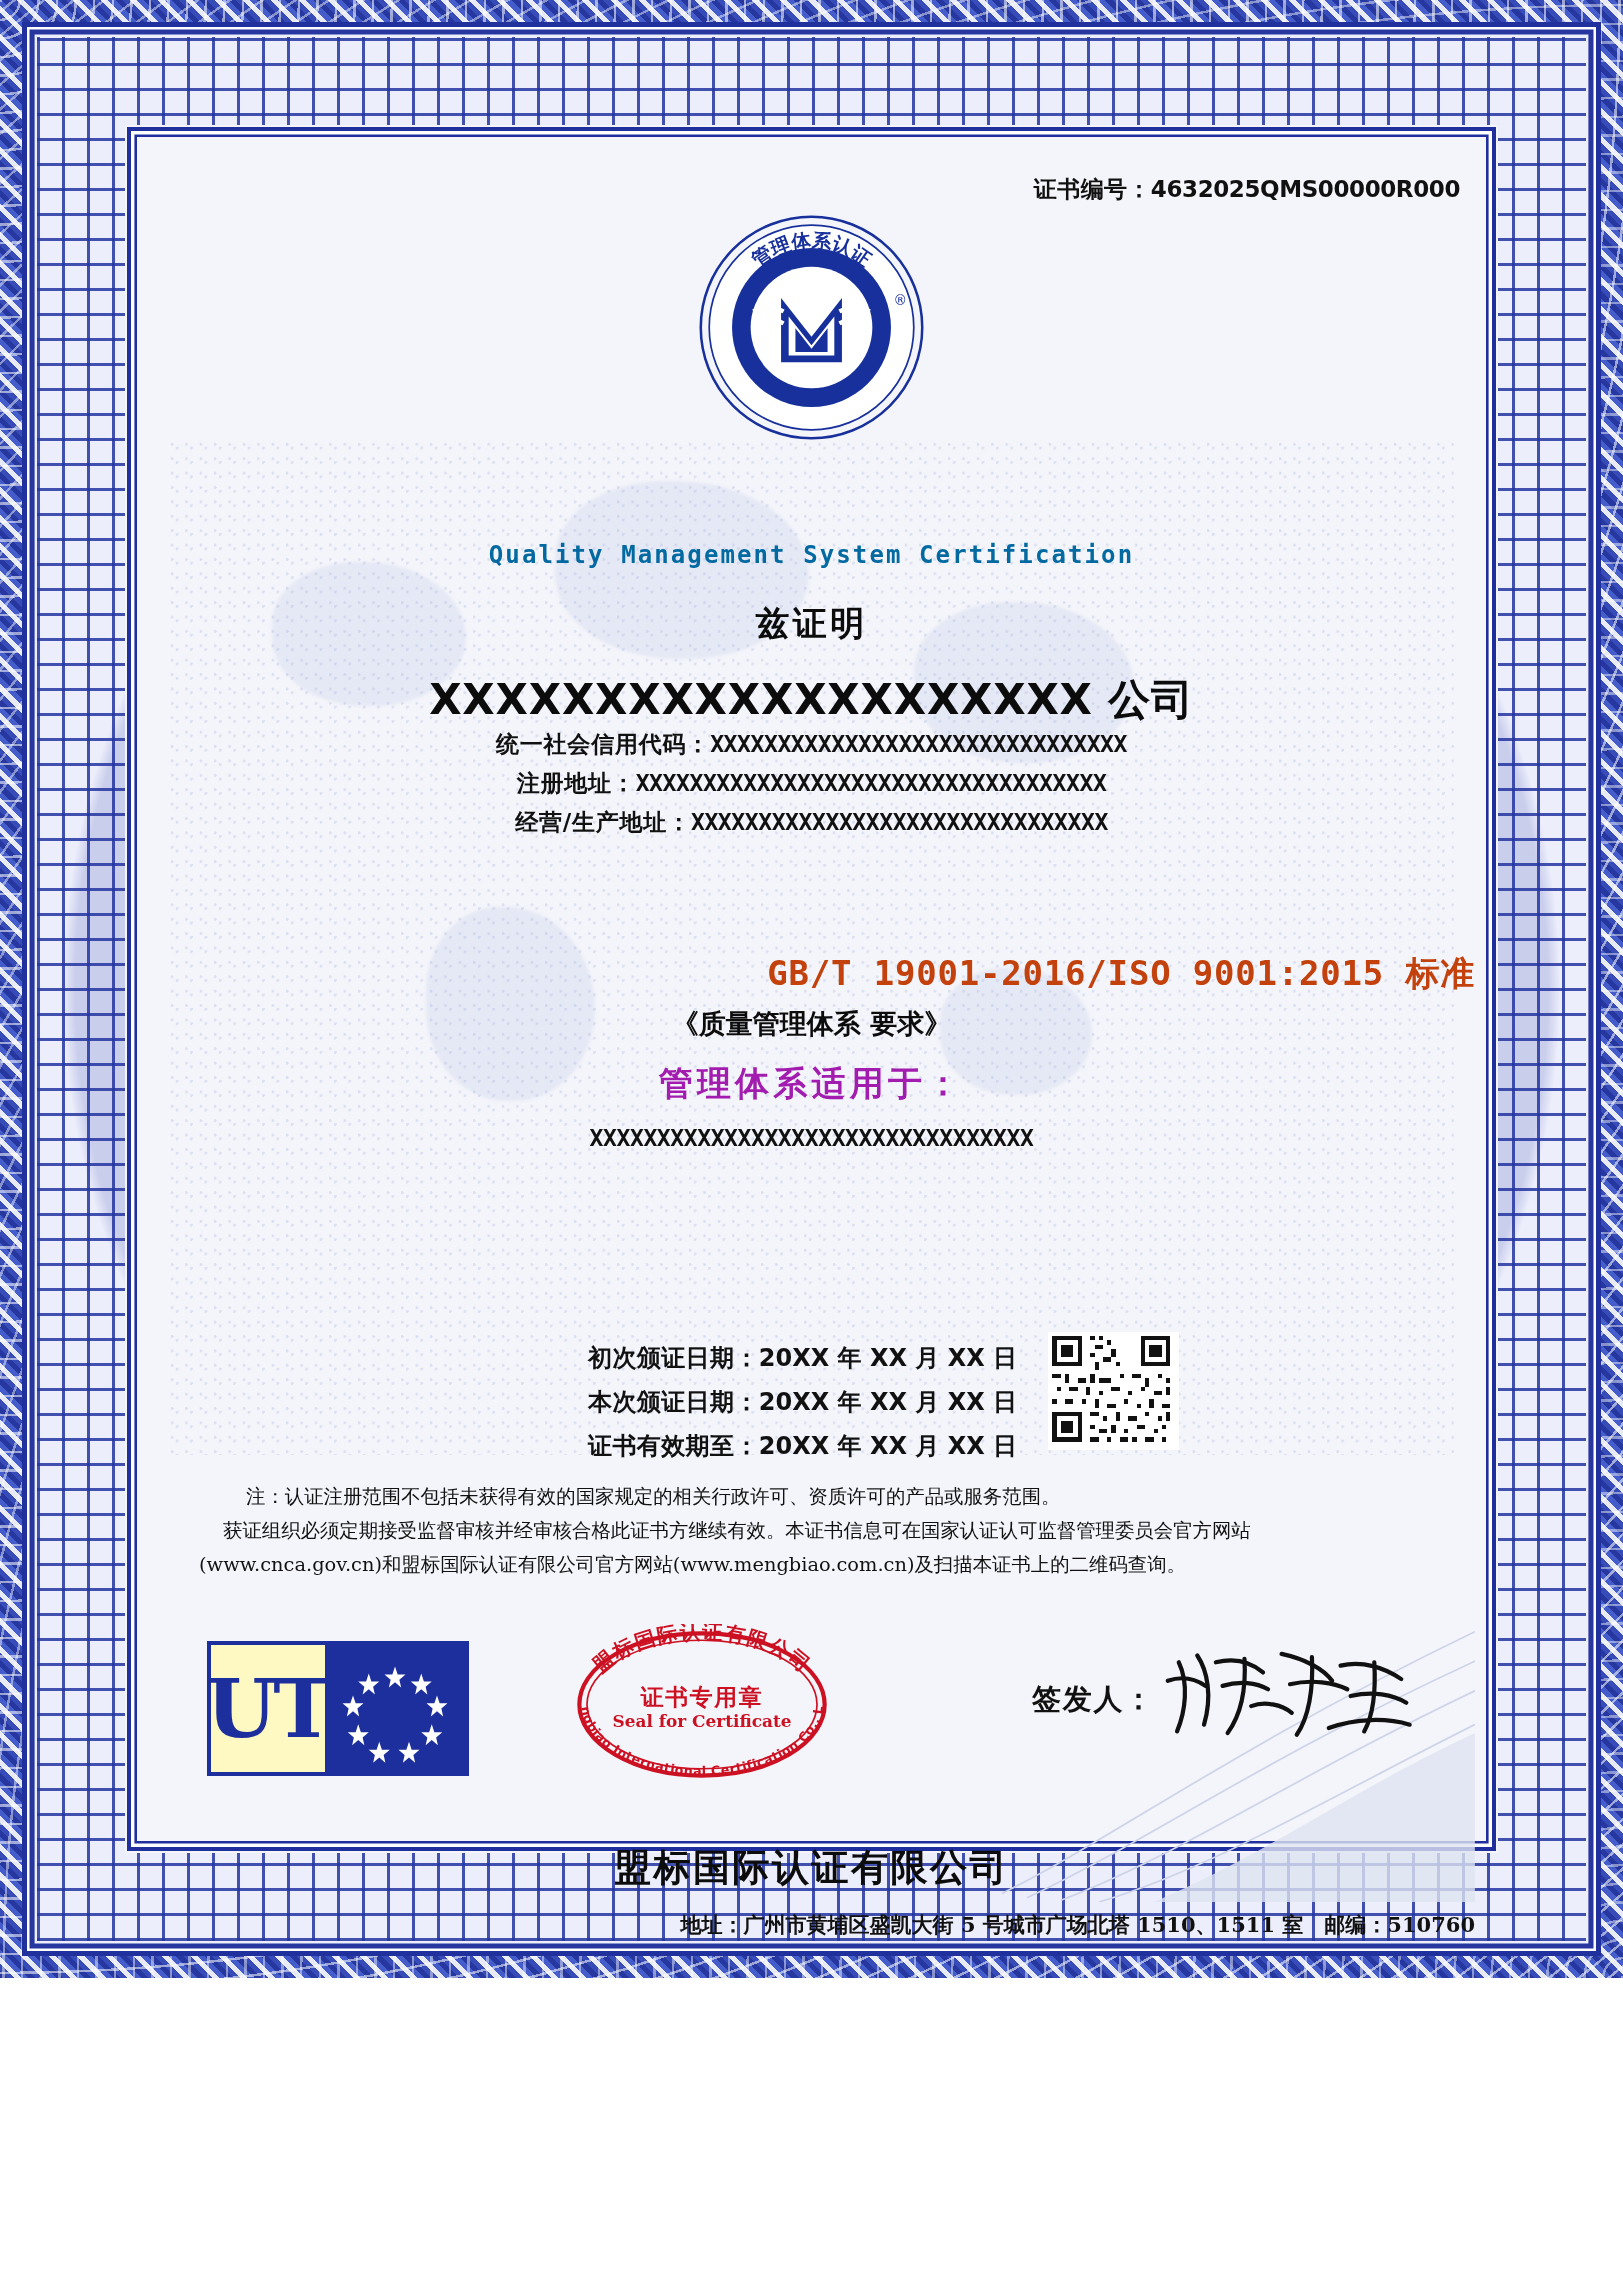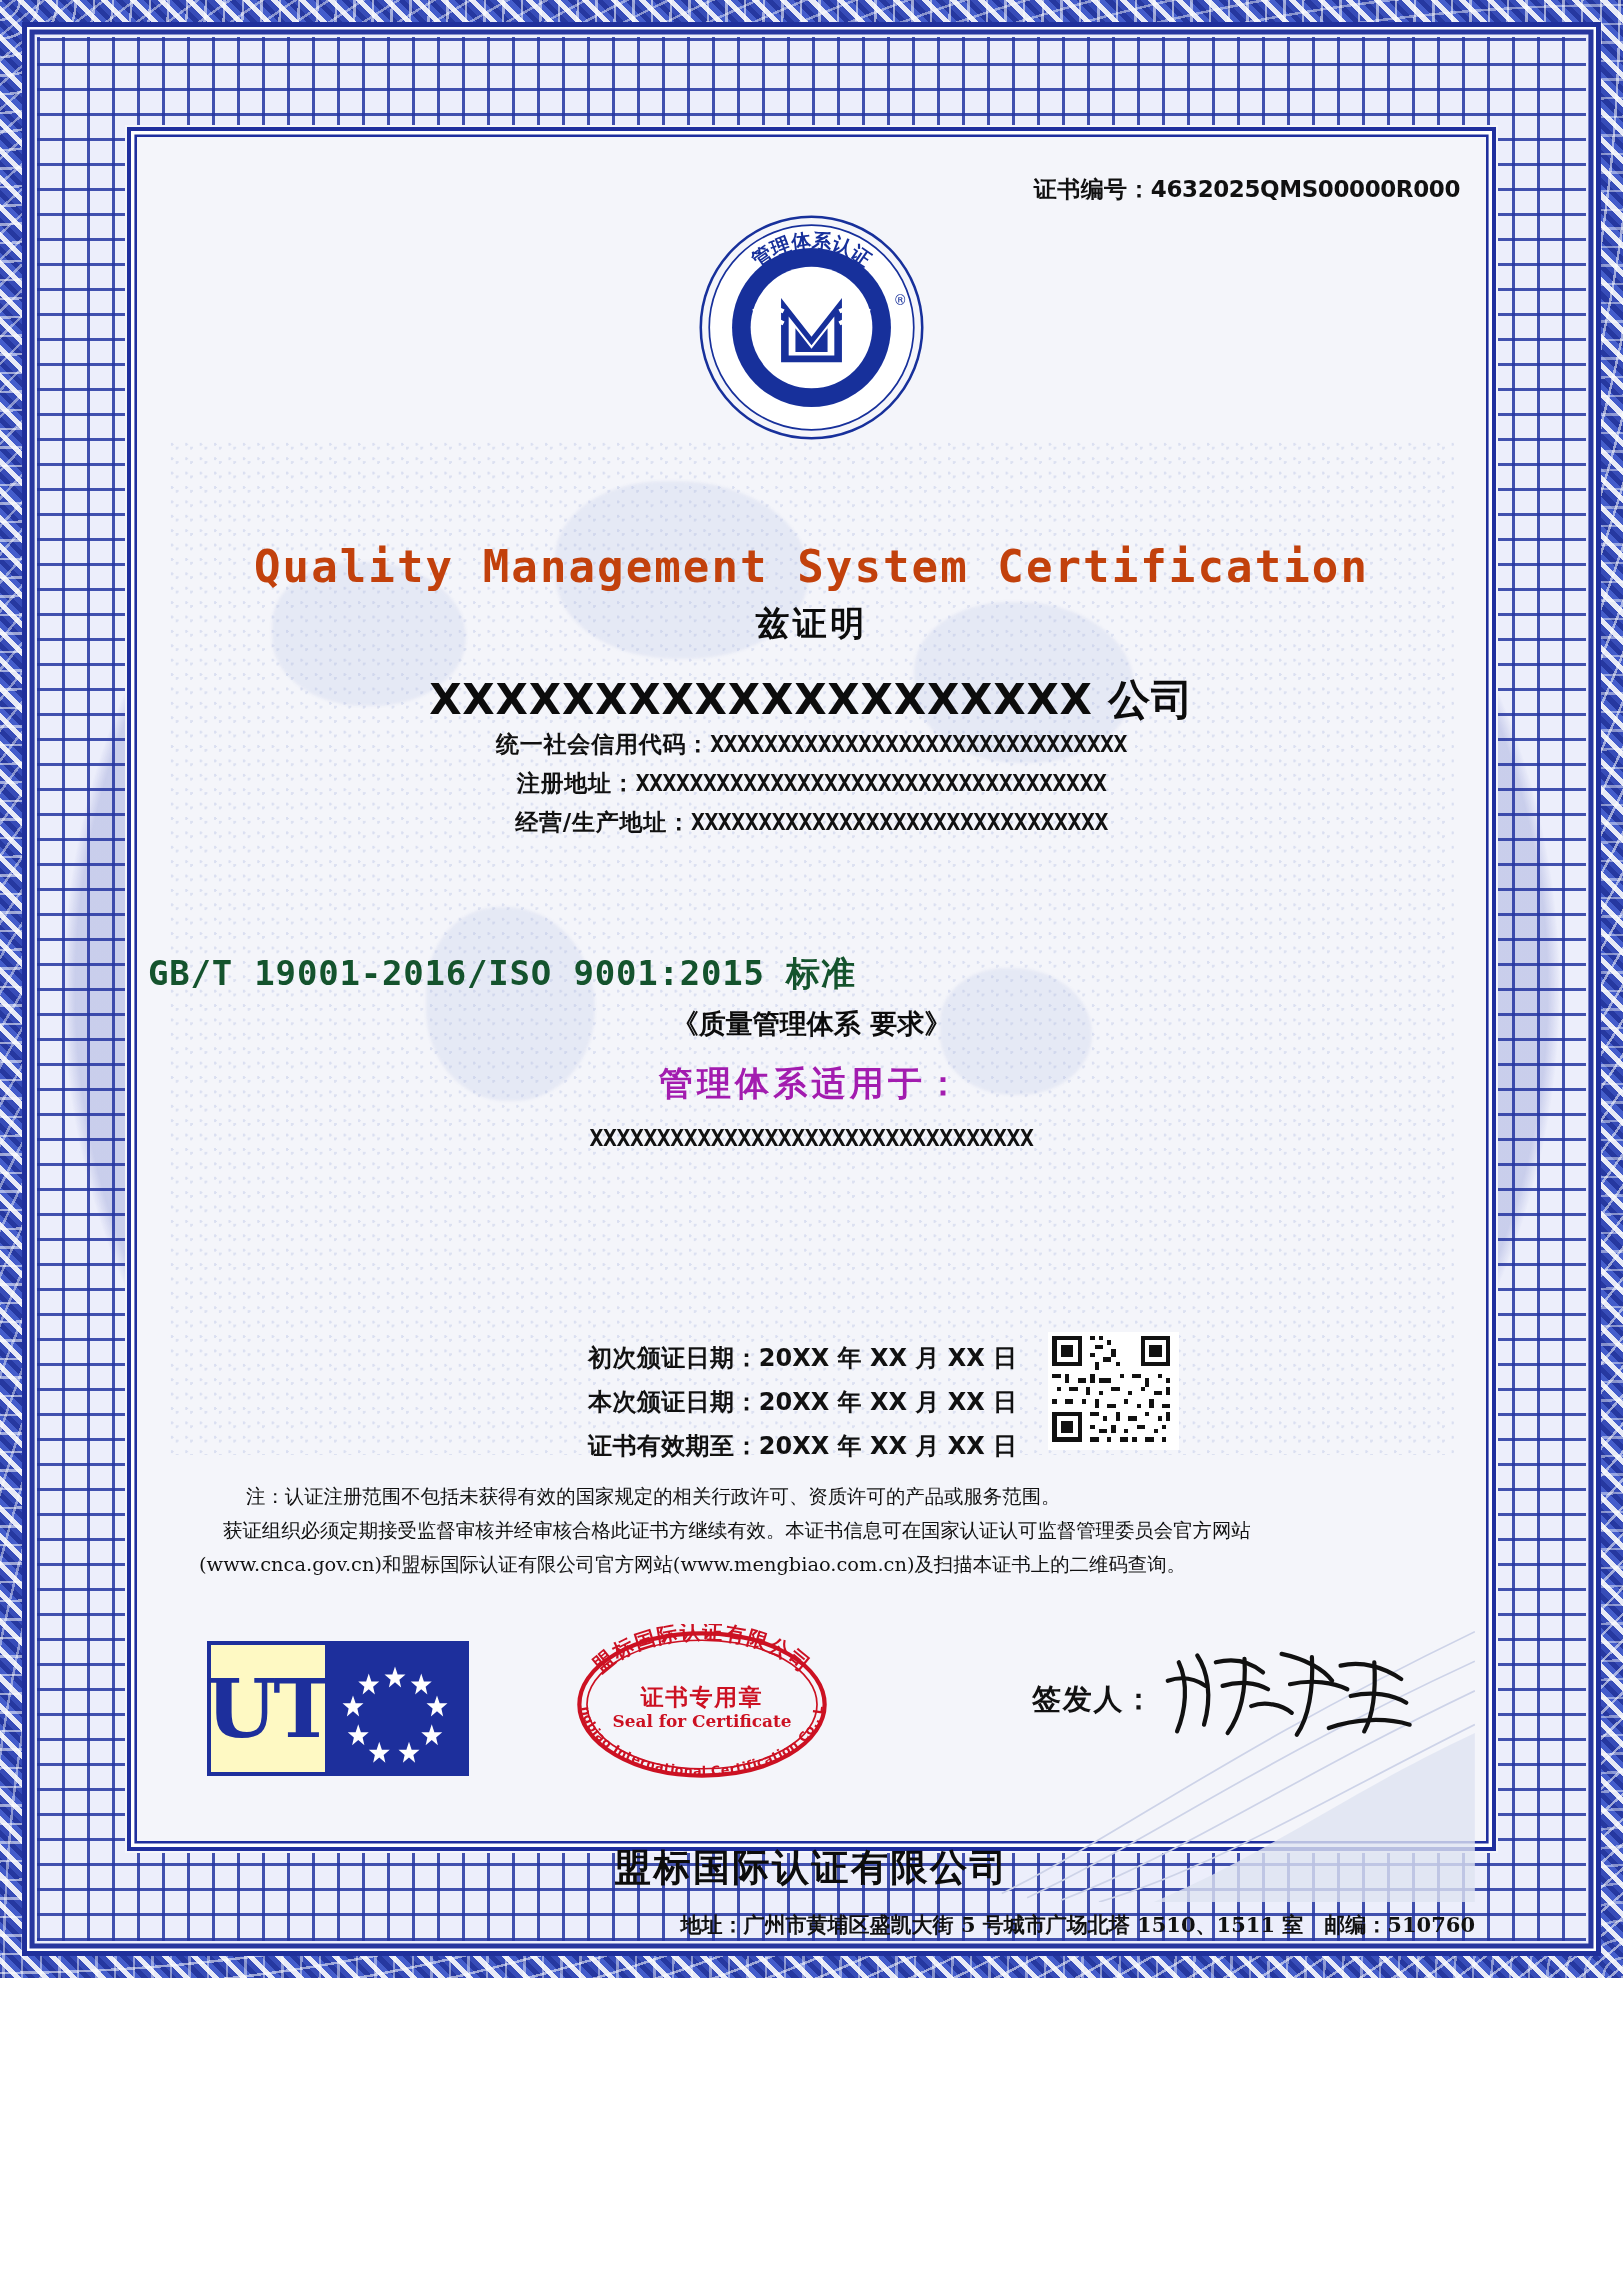--- a/index.html
+++ b/index.html
@@ -136,24 +136,24 @@
     font-weight: bold;
     letter-spacing: 5px;
     color: #0c0c0c;
     font-family: "DejaVu Sans", sans-serif;
   }
   .title-en {
     position: absolute;
     top: 397px;
     left: 0; right: 0;
     text-align: center;
-    font-size: 44px;
+    font-size: 24px;
     font-weight: bold;
     letter-spacing: 2.1px;
-    color: #c2410c;
+    color: #0369a1;
     font-family: "DejaVu Sans Mono", monospace;
   }
   .hereby {
     position: absolute;
     top: 457px;
     left: 0; right: 0;
     text-align: center;
     font-size: 34px;
     font-weight: bold;
     letter-spacing: 3.4px;
@@ -197,25 +197,25 @@
     font-size: 34px;
     font-weight: bold;
     letter-spacing: 13.5px;
     color: #0c0c0c;
     font-family: "DejaVu Sans", sans-serif;
   }
   .standard {
     position: absolute;
     top: 807px;
     left: 0; right: 0;
-    text-align: left;
+    text-align: right;
     font-size: 34px;
     font-weight: bold;
     letter-spacing: 0.8px;
-    color: #14532d;
+    color: #c2410c;
     font-family: "DejaVu Sans Mono", monospace;
   }
   .standard-name {
     position: absolute;
     top: 862px;
     left: 0; right: 0;
     text-align: center;
     font-size: 27px;
     font-weight: bold;
     color: #0c0c0c;

